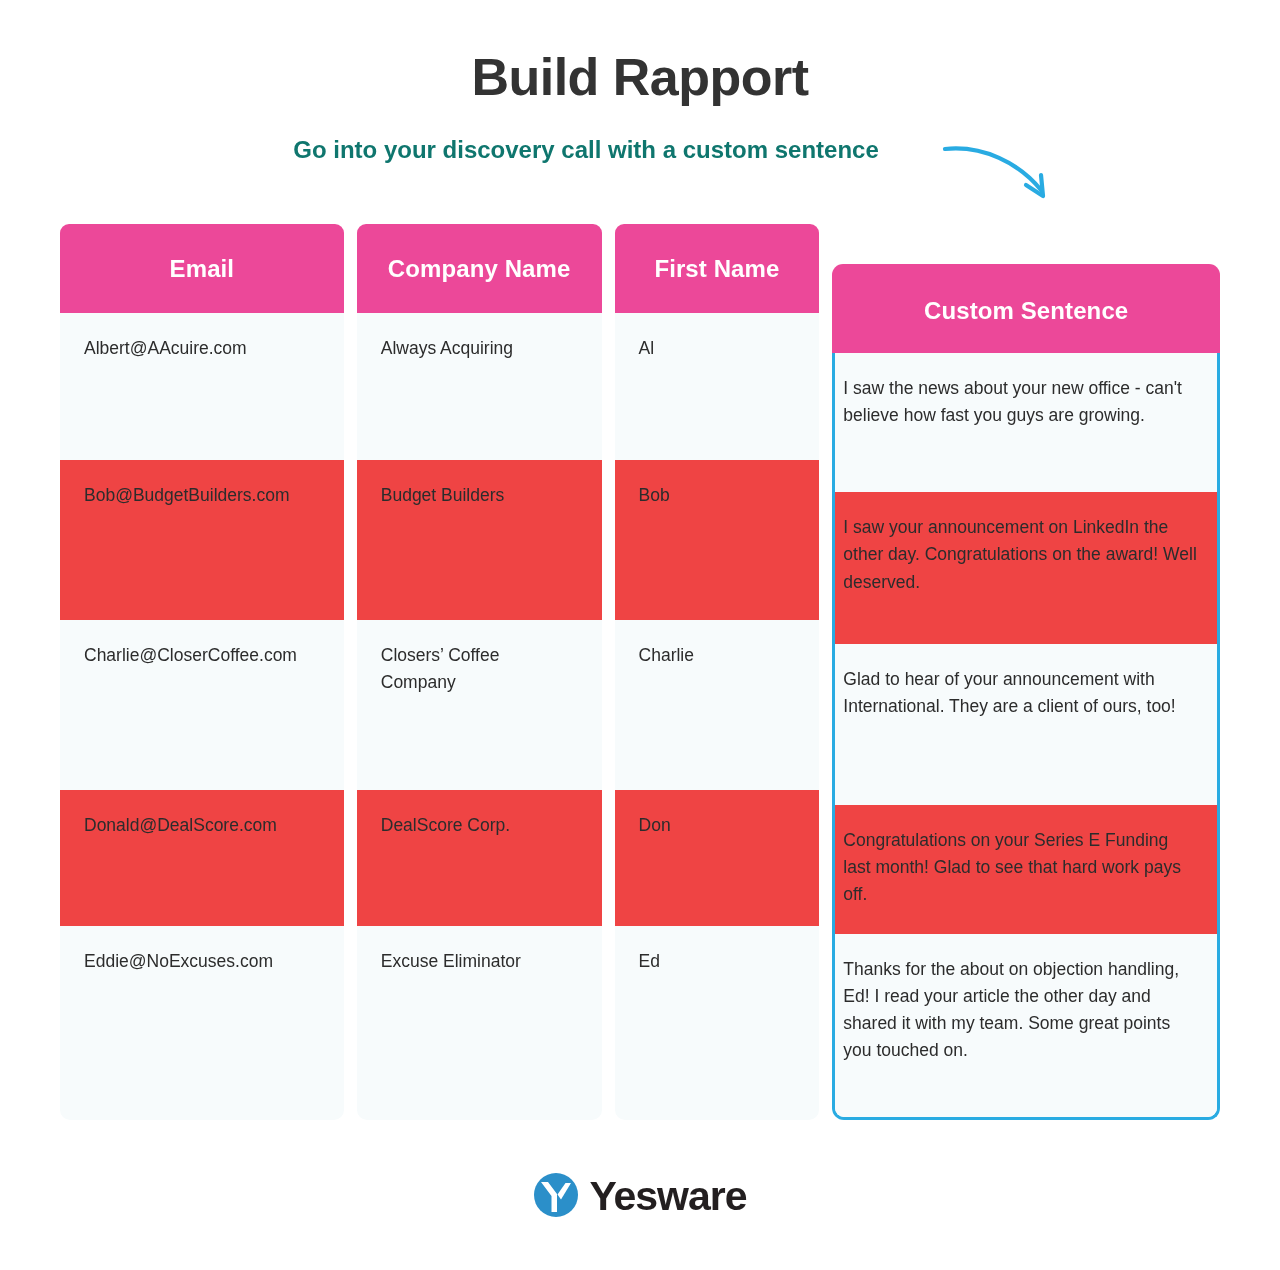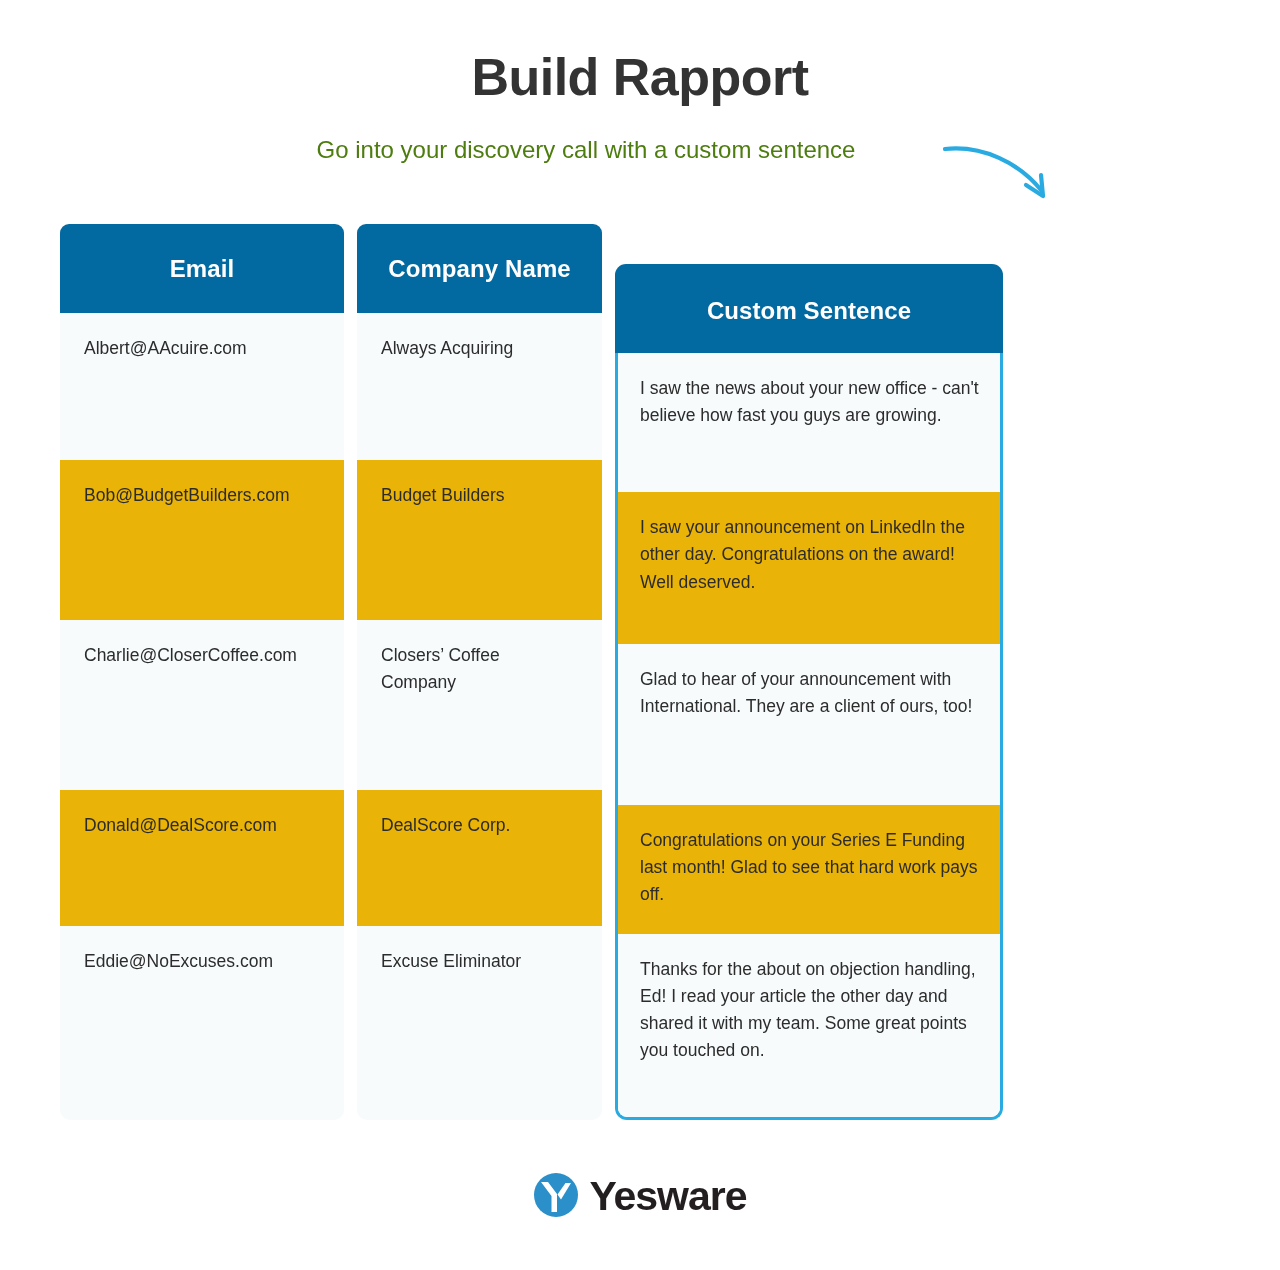--- a/index.html
+++ b/index.html
@@ -36,22 +36,22 @@
     line-height: 1.15;
   }
 
   .subtitle {
     position: absolute;
     top: 134px;
     left: 0;
     width: 1172px;
     text-align: center;
     font-size: 24px;
-    font-weight: 400;
-    color: #4d7c0f;
+    font-weight: 700;
+    color: #0f766e;
     line-height: 1.3;
   }
 
   .arrow-wrap {
     position: absolute;
     top: 128px;
     left: 935.0px;
     width: 130px;
     height: 80px;
   }
@@ -72,21 +72,21 @@
     flex-direction: column;
     position: relative;
   }
   .col-email         { width: 284px; }
   .col-company       { width: 245px; }
   .col-first         { width: 205px; }
   .col-custom        { width: 388px; margin-top: 40px; }
 
   .col-head {
     height: 89px;
-    background: #0369a1;
+    background: #ec4899;
     border-radius: 9px 9px 0 0;
     display: flex;
     align-items: center;
     justify-content: center;
     color: #ffffff;
     font-size: 24px;
     font-weight: 700;
     letter-spacing: 0.1px;
     box-sizing: border-box;
     position: relative;
@@ -116,29 +116,29 @@
 
   .cell {
     box-sizing: border-box;
     padding: 22px 24px 10px 24px;
     font-size: 17.5px;
     line-height: 1.55;
     color: #2c2c2c;
     background: #f7fbfc;
     overflow: hidden;
   }
-  .cell.alt { background: #eab308; }
+  .cell.alt { background: #ef4444; }
 
   .row-h1 { height: 147px; }
   .row-h2 { height: 160px; }
   .row-h3 { height: 170px; }
   .row-h4 { height: 136px; }
   .row-h5 { height: 194px; }
 
-  .col-custom .cell { padding-left: 22px; padding-right: 20px; }
+  .col-custom .cell { padding-left: 8px; padding-right: 20px; }
 
   
   .logo {
     position: absolute;
     top: 1172px;
     left: 0;
     width: 1280px;
     display: flex;
     align-items: center;
     justify-content: center;
@@ -196,20 +196,32 @@
       </div>
       <div class="col-body">
         <div class="cell row-h1">Always Acquiring</div>
         <div class="cell alt row-h2">Budget Builders</div>
         <div class="cell row-h3">Closers’ Coffee Company</div>
         <div class="cell alt row-h4">DealScore Corp.</div>
         <div class="cell row-h5">Excuse Eliminator</div>
       </div>
     </div>
 
+    <div class="col col-first">
+      <div class="col-head">
+        <span>First Name</span>
+      </div>
+      <div class="col-body">
+        <div class="cell row-h1">Al</div>
+        <div class="cell alt row-h2">Bob</div>
+        <div class="cell row-h3">Charlie</div>
+        <div class="cell alt row-h4">Don</div>
+        <div class="cell row-h5">Ed</div>
+      </div>
+    </div>
 
     <div class="col col-custom">
       <div class="col-head head-custom">
         <span>Custom Sentence</span>
       </div>
       <div class="col-body">
         <div class="cell row-h1">I saw the news about your new office - can't believe how fast you guys are growing.</div>
         <div class="cell alt row-h2">I saw your announcement on LinkedIn the other day. Congratulations on the award! Well deserved.</div>
         <div class="cell row-h3">Glad to hear of your announcement with International. They are a client of ours, too!</div>
         <div class="cell alt row-h4">Congratulations on your Series E Funding last month! Glad to see that hard work pays off.</div>

